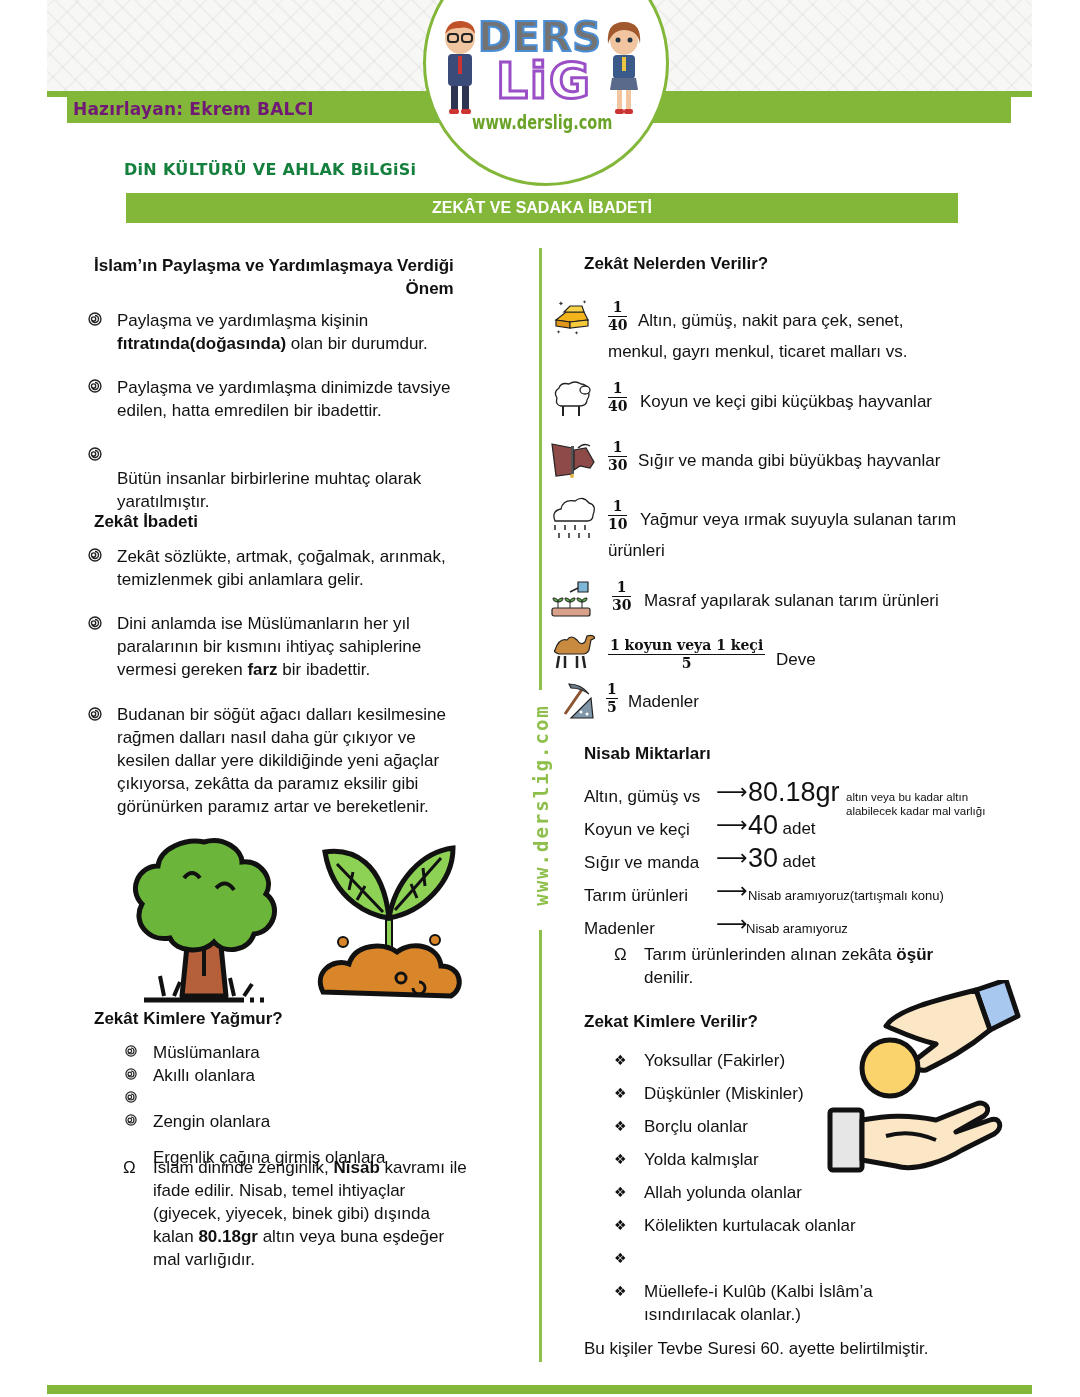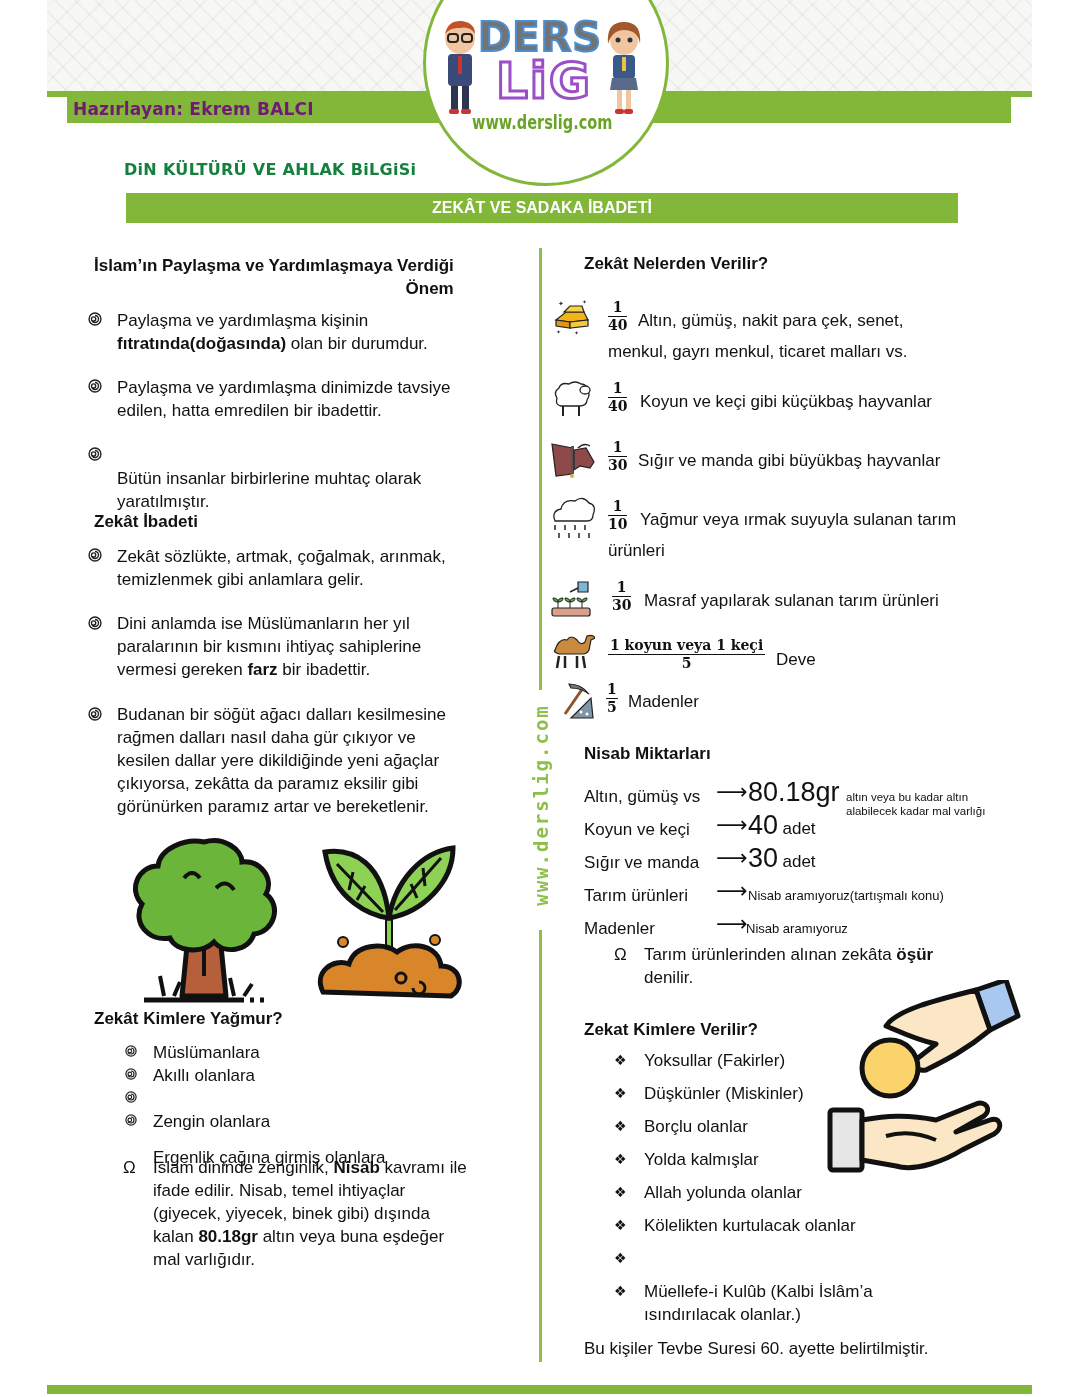--- a/index.html
+++ b/index.html
@@ -343,21 +343,21 @@
 <div class="abs p" style="left:584px;top:917px;">Madenler</div>
 <div class="abs arrow" style="left:716px;top:911px;">⟶</div>
 <div class="abs small" style="left:746px;top:921px;">Nisab aramıyoruz</div>
 
 <div class="abs p" style="left:614px;top:943px;">Ω</div>
 <div class="abs p" style="left:644px;top:943px;">
   <div><span>Tarım ürünlerinden alınan zekâta </span><b>öşür</b></div>
   <div>denilir.</div>
 </div>
 
-<div class="abs h" style="left:584px;top:1012px;margin-top:8px;">Zekat Kimlere Verilir?</div>
+<div class="abs h" style="left:584px;top:1012px;">Zekat Kimlere Verilir?</div>
 
 <div class="abs" style="left:614px;top:1049px;">
   <div class="p" style="display:flex;height:33px;">
       <span style="width:30px;font-size:14px;">❖</span>
       <span>Yoksullar (Fakirler)</span>
     </div>
   <div class="p" style="display:flex;height:33px;">
       <span style="width:30px;font-size:14px;">❖</span>
       <span>Düşkünler (Miskinler)</span>
     </div>

